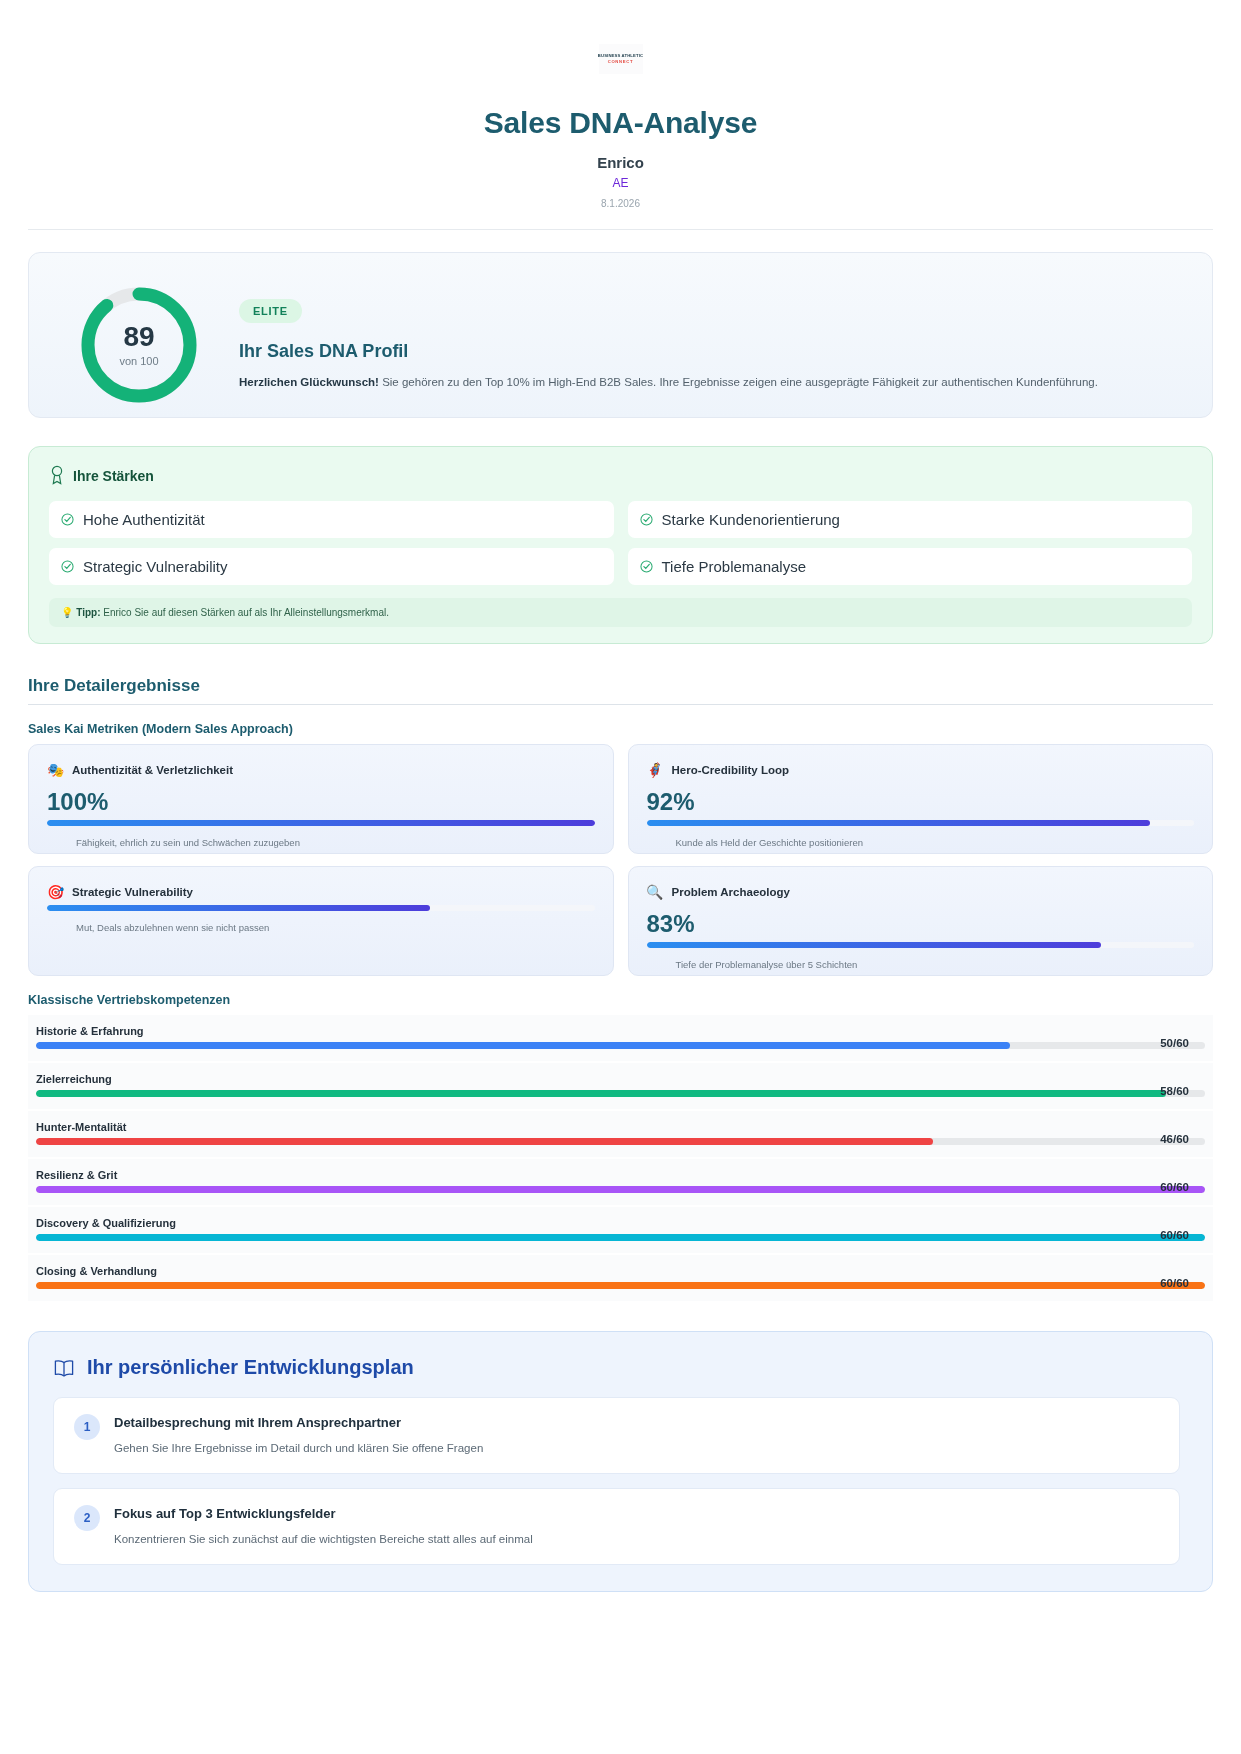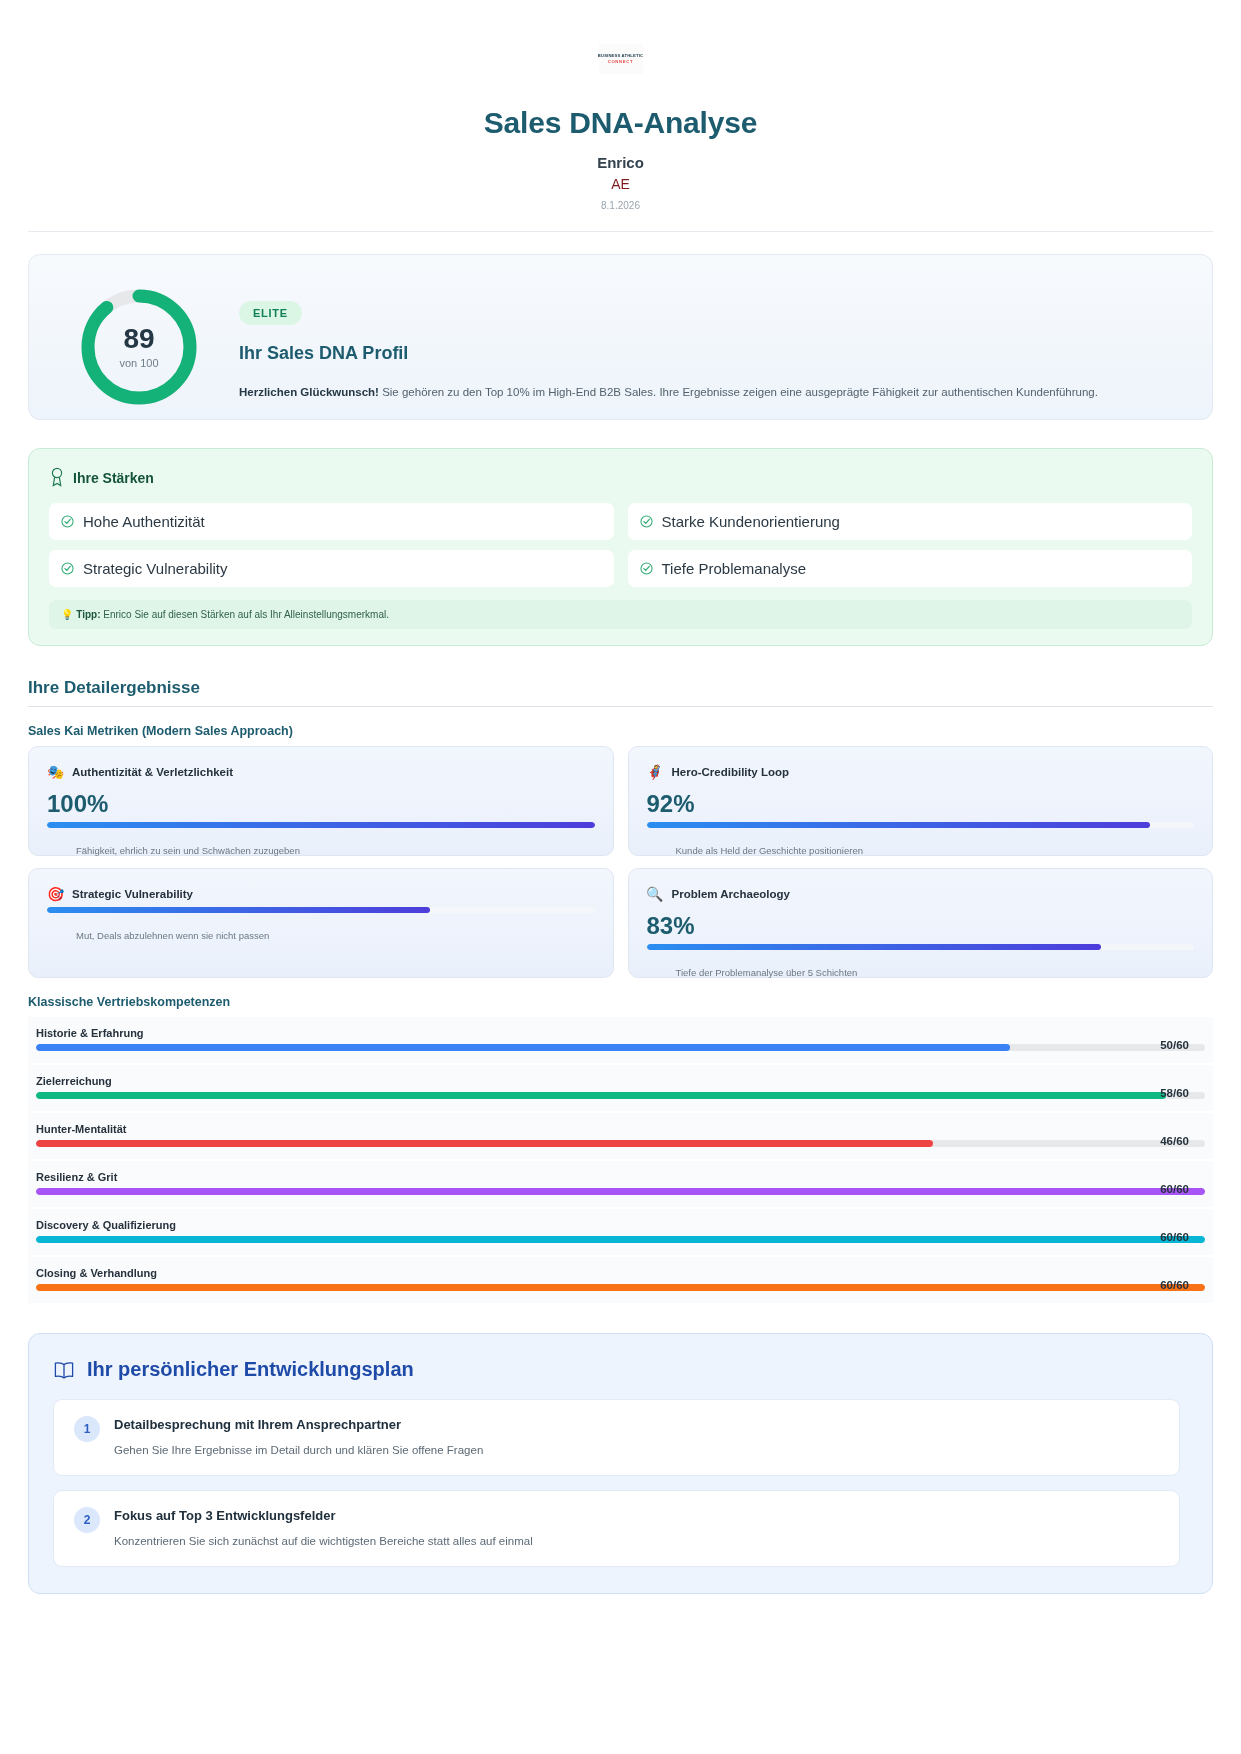--- a/index.html
+++ b/index.html
@@ -37,21 +37,21 @@
   .title {
     margin-top: 32px;
     font-size: 30px; font-weight: 700;
     color: #1d5c6e; letter-spacing: -0.2px;
   }
   .person-name {
     margin-top: 14px;
     font-size: 15px; font-weight: 700; color: #33424d;
   }
   .person-role {
-    margin-top: 5px; font-size: 14px; color: #7f1d1d;
+    margin-top: 5px; font-size: 12px; color: #6d28d9;
   }
   .person-date {
     margin-top: 8px; font-size: 10px; color: #9aa5ae;
   }
   .head-rule {
     margin-top: 20px;
     border-top: 1px solid #e6eaee;
     height: 0;
   }
 
@@ -85,21 +85,21 @@
     background: #dcf6e5;
     color: #12815a;
     font-size: 11px; font-weight: 700; letter-spacing: .7px;
     padding: 6px 14px; border-radius: 14px;
   }
   .score-title {
     margin-top: 18px;
     font-size: 18px; font-weight: 700; color: #1d5c6e;
   }
   .score-desc {
-    margin-top: 20px; font-size: 11.5px; color: #53616c; line-height: 1.45;
+    margin-top: 12px; font-size: 11.5px; color: #53616c; line-height: 1.45;
     max-width: 870px;
   }
   .score-desc b { color: #253845; font-weight: 700; }
 
   
   .strengths {
     margin-top: 28px;
     border: 1px solid #c7ebd4;
     border-radius: 12px;
     background: #eafaf0;
@@ -159,21 +159,21 @@
   }
   .mc-track {
     margin-top: 6px;
     height: 6px; border-radius: 4px; background: #f4f6fa; width: 100%;
     overflow: hidden;
   }
   .mc-fill {
     height: 100%; border-radius: 4px;
     background: linear-gradient(90deg, #2b8ef0 0%, #4d3ddb 100%);
   }
-  .mc-desc { margin-top: 17px; font-size: 9.5px; color: #6b7884; padding-left: 29px; }
+  .mc-desc { margin-top: 11px; font-size: 9.5px; color: #6b7884; padding-left: 29px; }
 
   
   .comp-list { }
   .comp-row {
     background: #fafbfc;
     padding: 10px 8px 12px 8px;
     margin-bottom: 2px;
   }
   .comp-label { font-size: 11px; font-weight: 700; color: #25313c; }
   .comp-bar-line {

